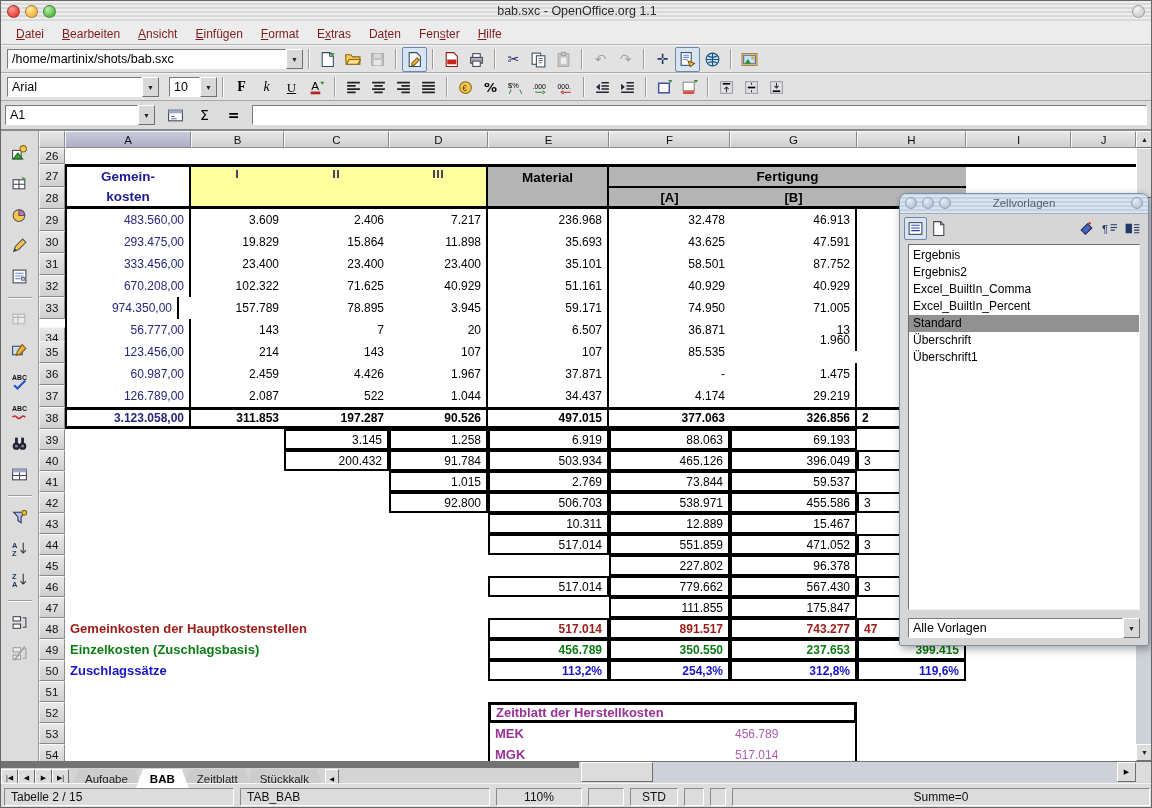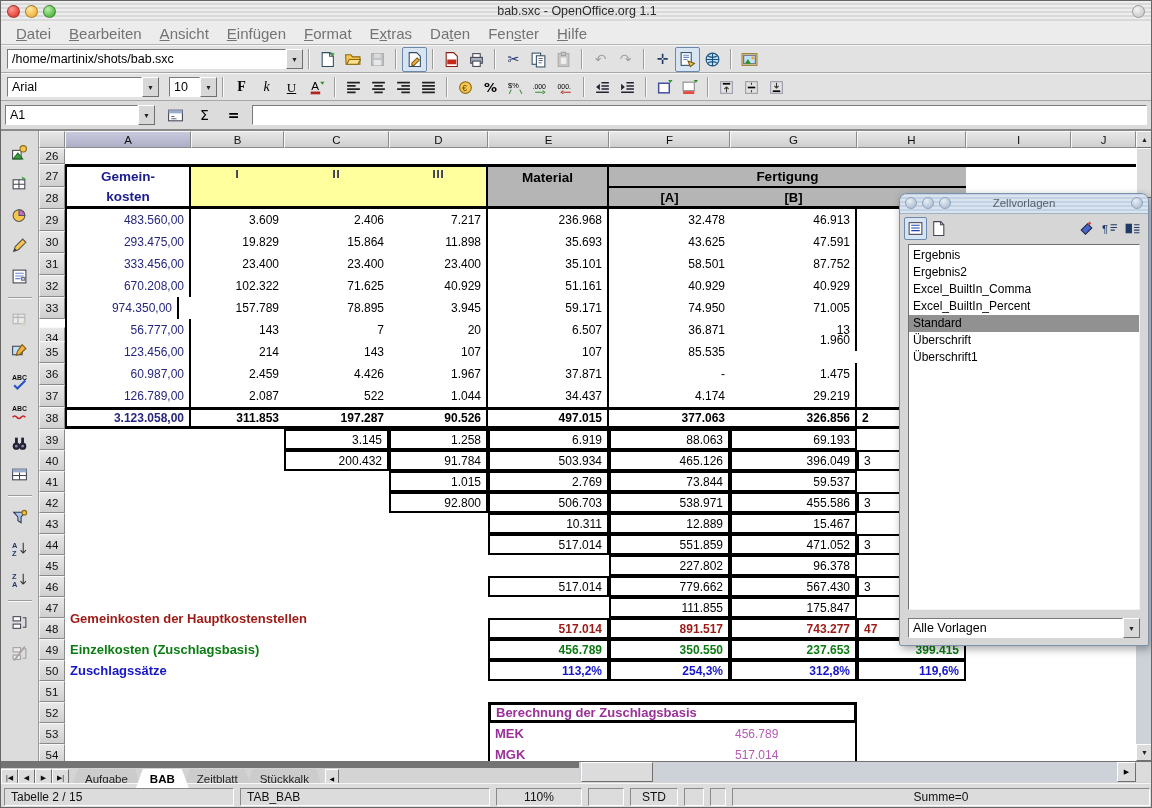--- a/index.html
+++ b/index.html
@@ -7,21 +7,21 @@
   
   #titlebar{position:absolute;left:0;top:0;width:1152px;height:22px;background:repeating-linear-gradient(0deg,#ededed 0 2px,#d9d9d9 2px 4px);border-bottom:1px solid #8a8a8a;}
   .tl-circle{position:absolute;top:4px;width:13px;height:13px;border-radius:50%;border:1px solid rgba(0,0,0,.35);box-sizing:border-box;}
   #btn-close{left:6px;background:radial-gradient(circle at 35% 30%,#ff9a90,#e8443a 70%);}
   #btn-min{left:24px;background:radial-gradient(circle at 35% 30%,#ffe9a8,#f5b63c 70%);}
   #btn-zoom{left:42px;background:radial-gradient(circle at 35% 30%,#b9f0a8,#58bb47 70%);}
   #btn-right{right:8px;background:radial-gradient(circle at 35% 30%,#f4f4f4,#cfcfcf 70%);border:1px solid #9a9a9a;}
   #window-title{position:absolute;left:0;right:0;top:3px;text-align:center;font-size:12.5px;color:#2b2b2b;}
   
   #menubar{position:absolute;left:0;top:22px;width:1152px;height:22px;background:#ececec;border-bottom:1px solid #b5b5b5;display:flex;align-items:center;padding-left:6px;box-sizing:border-box;}
-  .menu-item{font-size:15px;color:#737373;padding:2px 9px;white-space:nowrap;}
+  .menu-item{font-size:12px;color:#7f1d1d;padding:2px 9px;white-space:nowrap;}
   .menu-item u{text-decoration:underline;}
   
   .toolbar{position:absolute;left:0;width:1152px;background:#e2e2e2;border-top:1px solid #f6f6f6;border-bottom:1px solid #a8a8a8;display:flex;align-items:center;box-sizing:border-box;}
   #functionbar{top:44px;height:28px;padding-left:6px;}
   #formatbar{top:72px;height:28px;padding-left:6px;}
   .ic{width:23px;height:23px;display:flex;align-items:center;justify-content:center;border:1px solid transparent;border-radius:2px;flex:0 0 auto;}
   .ic svg{width:17px;height:17px;display:block;}
   .ic.d{opacity:.40;filter:grayscale(.8);}
   .ic.p{background:#d8e4f2;border:1px solid #6a89ad;}
   .glyph{font-family:"DejaVu Sans",sans-serif;line-height:1;}
@@ -626,36 +626,36 @@
         <div class="cell bx" style="left: 691px; top: 403px; width: 127px; height: 21px;">471.052</div>
         <div class="cell bx fg" style="left: 818px; top: 403px; width: 109px; height: 21px;">3</div>
         <div class="cell bx" style="left: 570px; top: 424px; width: 121px; height: 21px;">227.802</div>
         <div class="cell bx" style="left: 691px; top: 424px; width: 127px; height: 21px;">96.378</div>
         <div class="cell bx" style="left: 449px; top: 445px; width: 121px; height: 21px;">517.014</div>
         <div class="cell bx" style="left: 570px; top: 445px; width: 121px; height: 21px;">779.662</div>
         <div class="cell bx" style="left: 691px; top: 445px; width: 127px; height: 21px;">567.430</div>
         <div class="cell bx fg" style="left: 818px; top: 445px; width: 109px; height: 21px;">3</div>
         <div class="cell bx" style="left: 570px; top: 466px; width: 121px; height: 21px;">111.855</div>
         <div class="cell bx" style="left: 691px; top: 466px; width: 127px; height: 21px;">175.847</div>
-        <div class="cell lb cr" style="left: 26px; top: 477px; width: 423px; height: 21px;">Gemeinkosten der Hauptkostenstellen</div>
+        <div class="cell lb cr" style="left: 26px; top: 487px; width: 423px; height: 21px;">Gemeinkosten der Hauptkostenstellen</div>
         <div class="cell bx b cr" style="left: 449px; top: 487px; width: 121px; height: 21px;">517.014</div>
         <div class="cell bx b cr" style="left: 570px; top: 487px; width: 121px; height: 21px;">891.517</div>
         <div class="cell bx b cr" style="left: 691px; top: 487px; width: 127px; height: 21px;">743.277</div>
         <div class="cell bx b cr fg" style="left: 818px; top: 487px; width: 109px; height: 21px;">47</div>
         <div class="cell lb cg" style="left: 26px; top: 508px; width: 423px; height: 21px;">Einzelkosten (Zuschlagsbasis)</div>
         <div class="cell bx b cg" style="left: 449px; top: 508px; width: 121px; height: 21px;">456.789</div>
         <div class="cell bx b cg" style="left: 570px; top: 508px; width: 121px; height: 21px;">350.550</div>
         <div class="cell bx b cg" style="left: 691px; top: 508px; width: 127px; height: 21px;">237.653</div>
         <div class="cell bx b cg" style="left: 818px; top: 508px; width: 109px; height: 21px;">399.415</div>
         <div class="cell lb cb" style="left: 26px; top: 529px; width: 423px; height: 21px;">Zuschlagssätze</div>
         <div class="cell bx b cb" style="left: 449px; top: 529px; width: 121px; height: 21px;">113,2%</div>
         <div class="cell bx b cb" style="left: 570px; top: 529px; width: 121px; height: 21px;">254,3%</div>
         <div class="cell bx b cb" style="left: 691px; top: 529px; width: 127px; height: 21px;">312,8%</div>
         <div class="cell bx b cb" style="left: 818px; top: 529px; width: 109px; height: 21px;">119,6%</div>
-        <div class="cell tbx cm" style="left: 449px; top: 571px; width: 369px; height: 21px;">Berechnung der Zuschlagsbasis</div>
+        <div class="cell tbx cm" style="left: 449px; top: 571px; width: 369px; height: 21px;">Zeitblatt der Herstellkosten</div>
         <div class="cell lb cm sl" style="left: 449px; top: 592px; width: 121px; height: 21px;">MEK</div>
         <div class="cell cm2 fg sr" style="left: 691px; top: 592px; width: 127px; height: 21px;">456.789</div>
         <div class="cell lb cm sl" style="left: 449px; top: 613px; width: 121px; height: 21px;">MGK</div>
         <div class="cell cm2 fg sr" style="left: 691px; top: 613px; width: 127px; height: 21px;">517.014</div>
         <div class="hbox" style="left: 26px; top: 33px; width: 126px; height: 45px; background: rgb(255, 255, 255); border-width: 3px 2px; border-style: solid; border-color: rgb(0, 0, 0); border-image: initial; display: flex; flex-direction: column; align-items: center; justify-content: center; font-weight: 700; font-size: 13.5px; color: rgb(27, 27, 142); line-height: 1.45;">
           <span>Gemein-</span>
           <span>kosten</span>
         </div>
         <div class="hbox" style="left: 152px; top: 33px; width: 297px; height: 45px; background: rgb(255, 255, 158); border-top: 3px solid rgb(0, 0, 0); border-bottom: 3px solid rgb(0, 0, 0); border-right: 2px solid rgb(0, 0, 0);">
           <span style="position: absolute; left: 0px; width: 93px; top: 1px; text-align: center; font-size: 11px; font-weight: 700; color: rgb(20, 20, 74); letter-spacing: 1px;">I</span>

